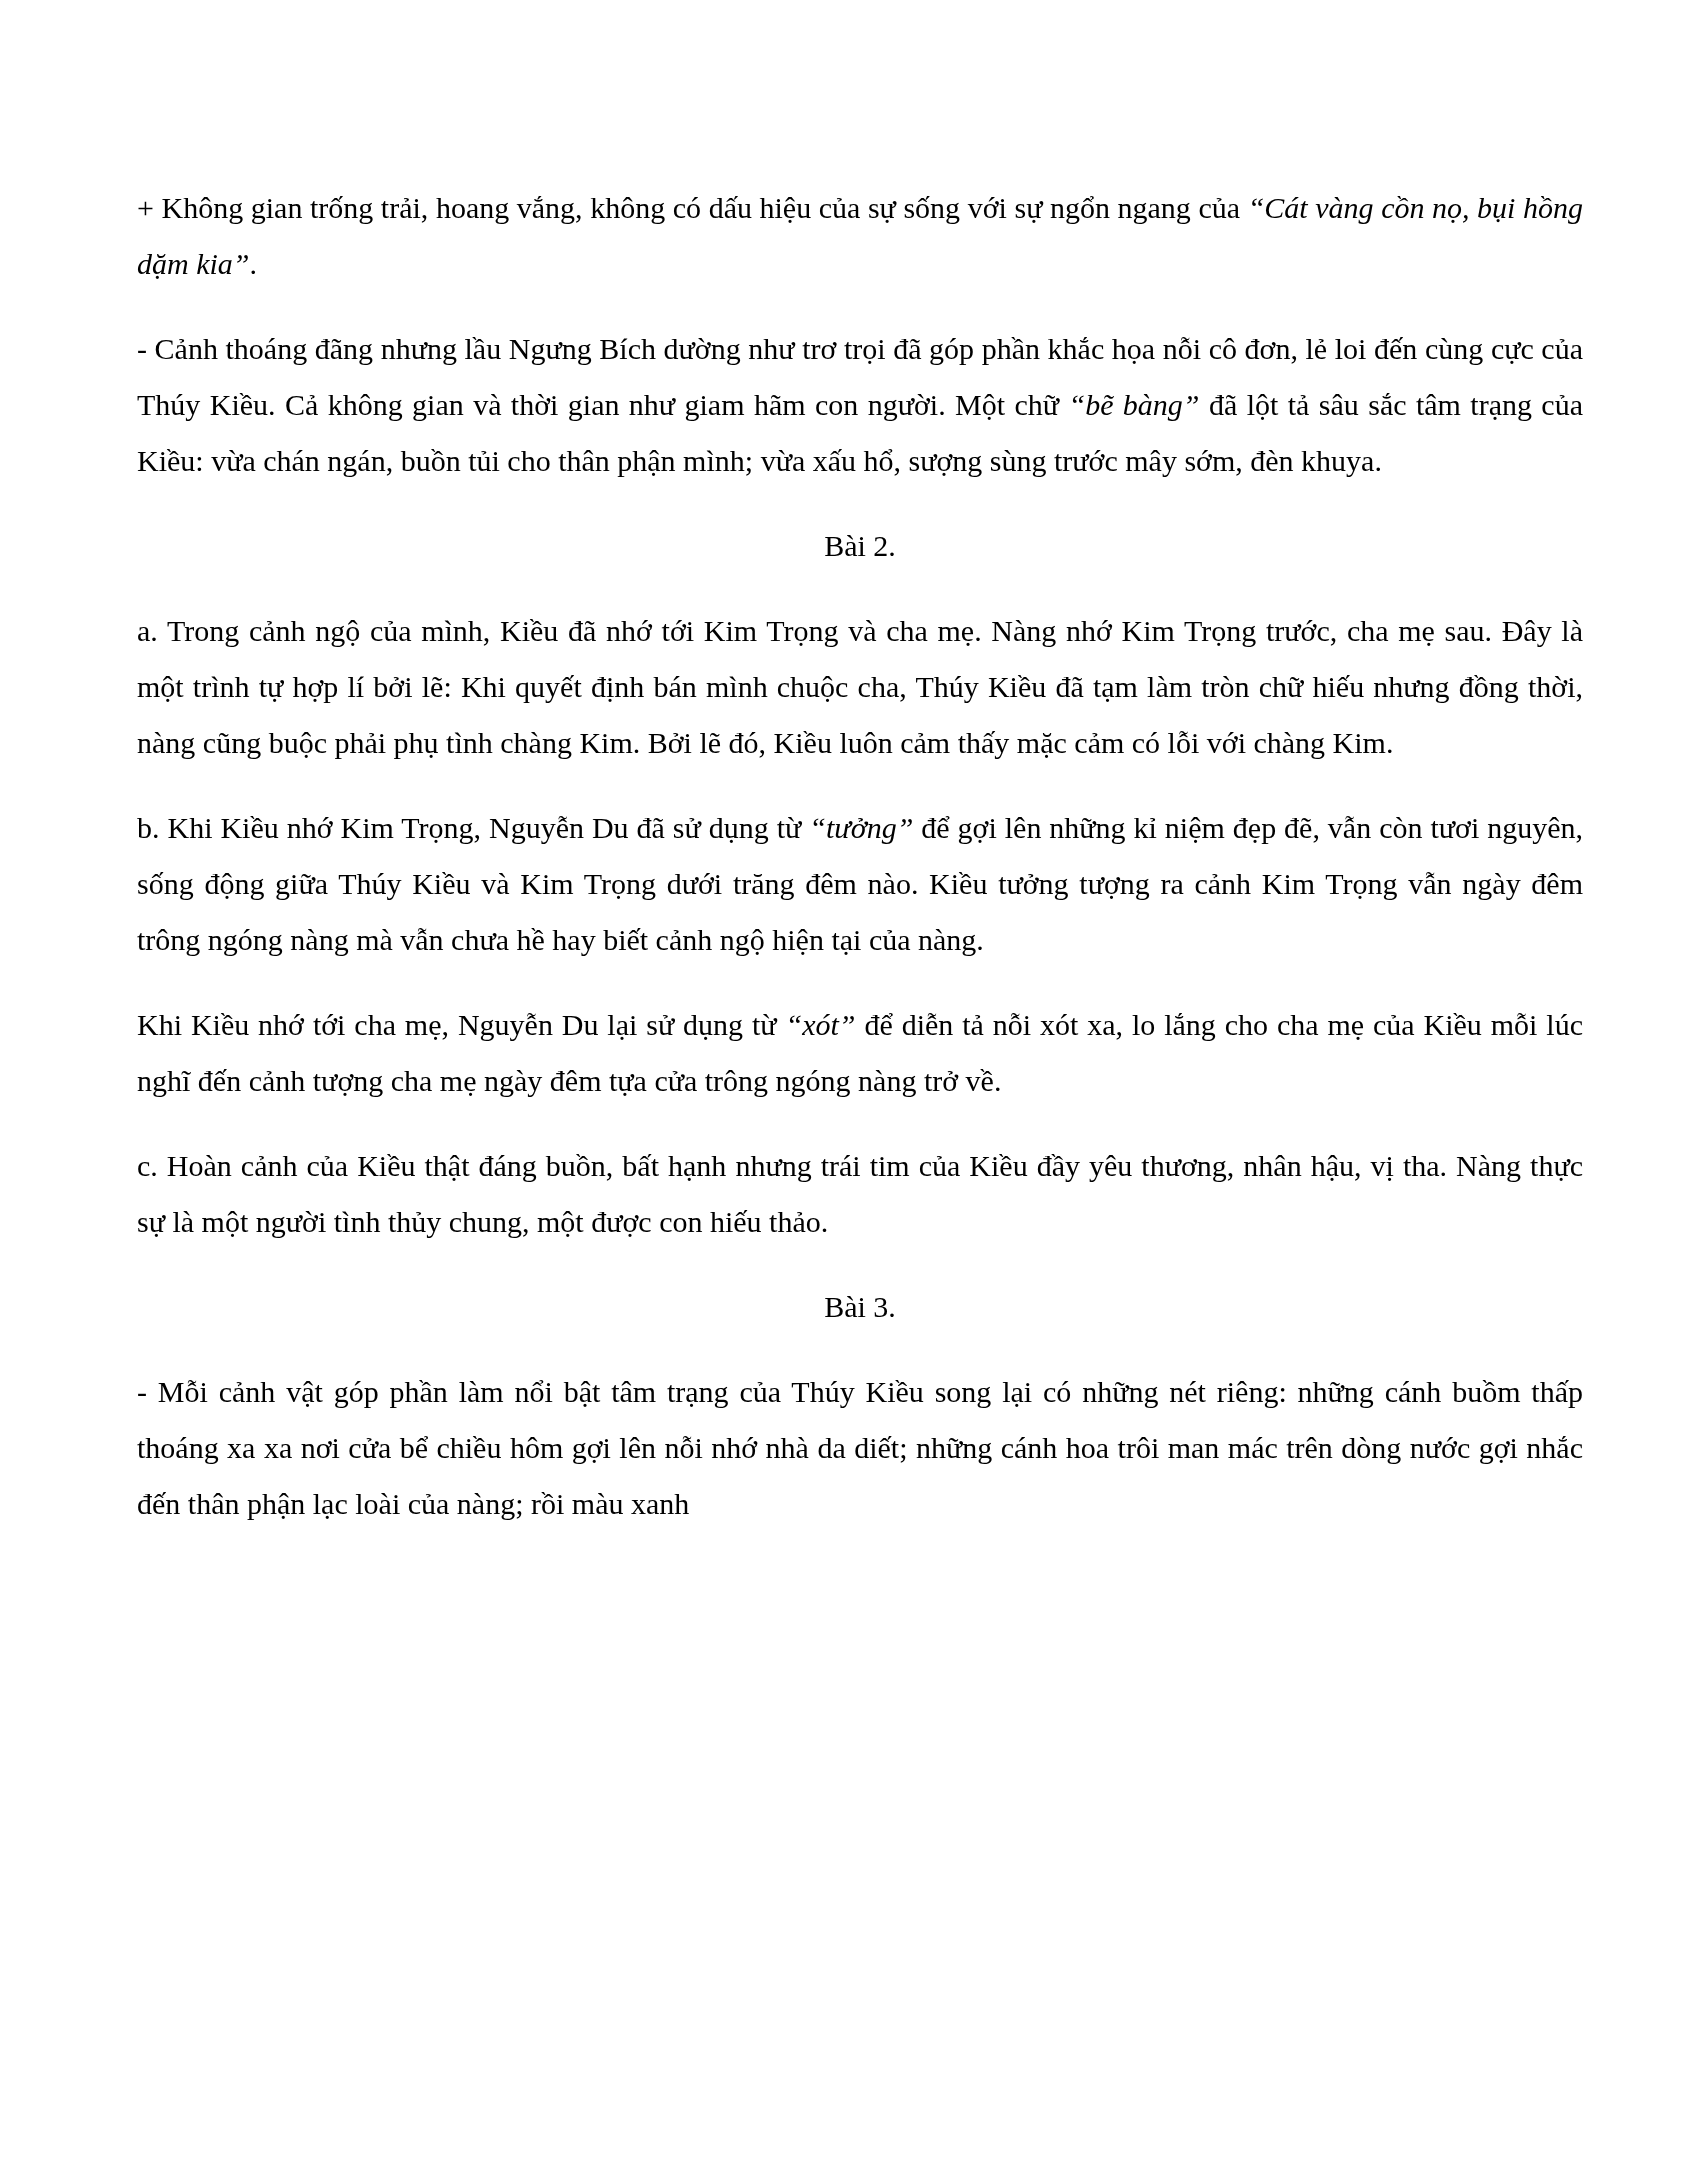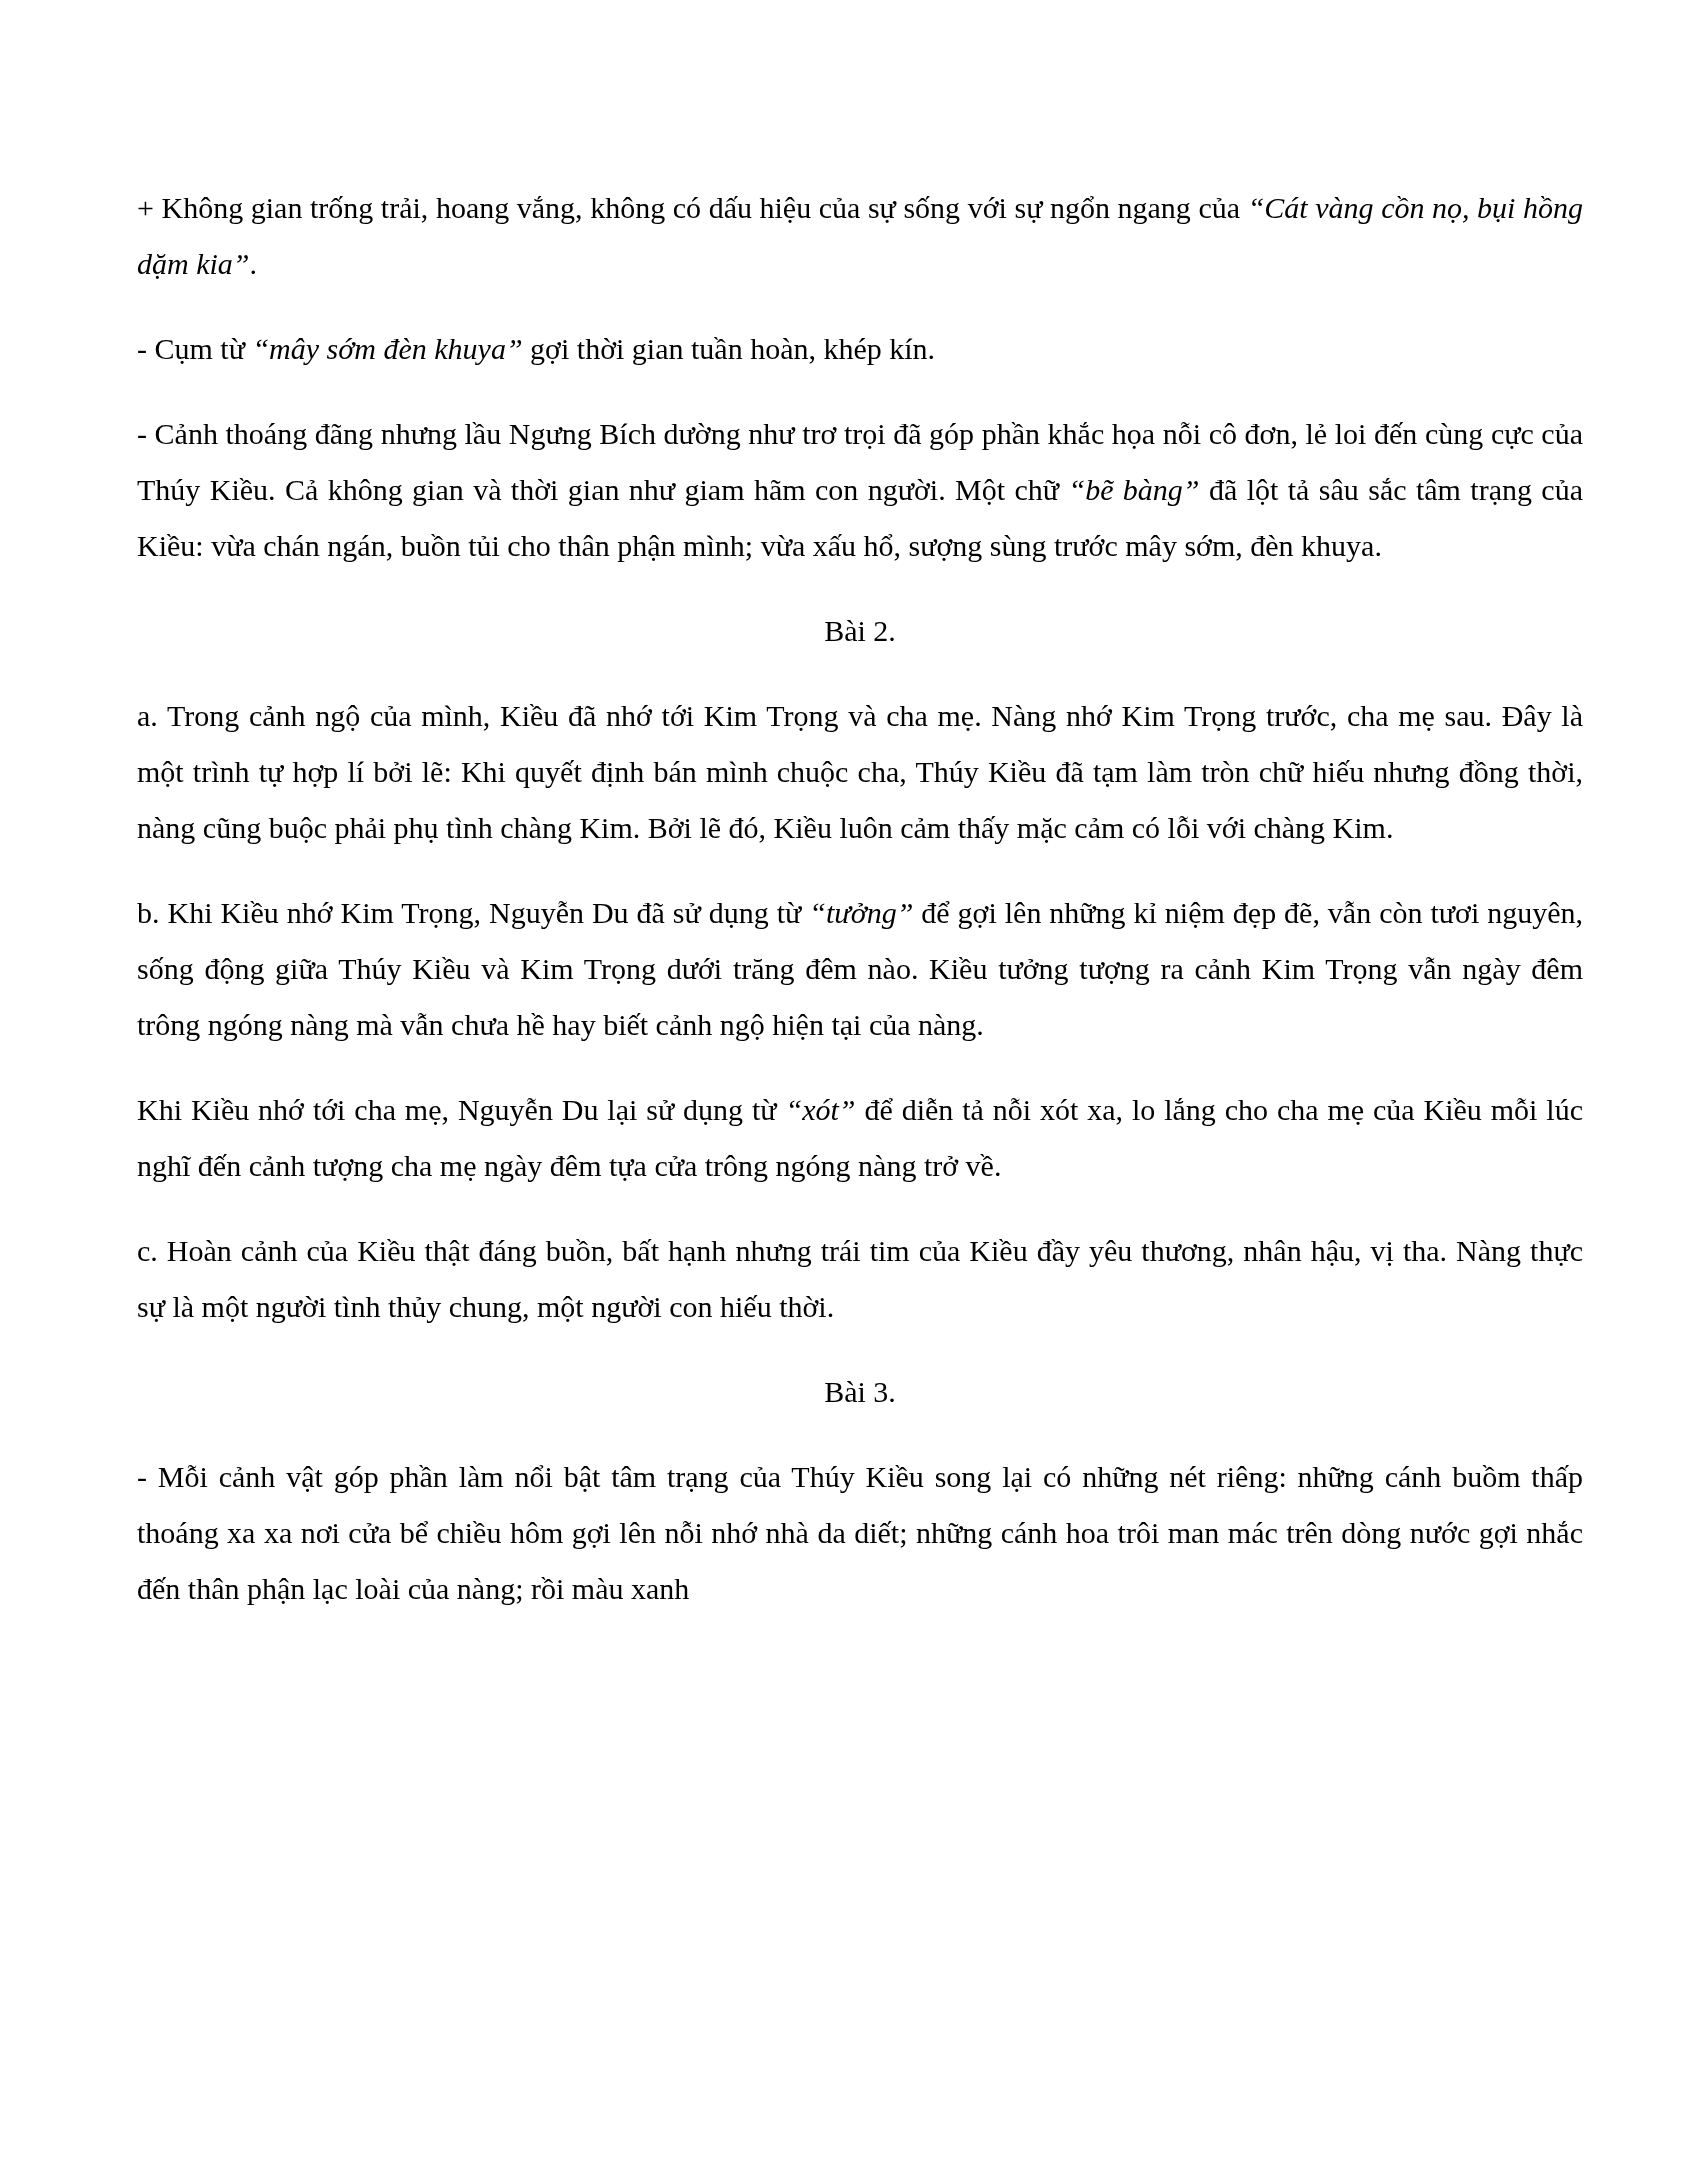--- a/index.html
+++ b/index.html
@@ -39,23 +39,22 @@
     text-align: center;
   }
   .italic { font-style: italic; }
   .roman  { font-style: normal; }
 </style>
 </head>
 <body>
 
 <main class="page">
     <p class="para"><span class="roman">+ Không gian trống trải, hoang vắng, không có dấu hiệu của sự sống với sự ngổn ngang của </span><span class="italic">“Cát vàng cồn nọ, bụi hồng dặm kia”</span><span class="roman">.</span></p>
-    <p class="para"><span class="roman">- Cụm từ </span><span class="italic">“mây sớm đèn khuya”</span><span class="roman"> gợi thời gian tuần hoàn, khép kín.</span></p>
     <p class="para"><span class="roman">- Cảnh thoáng đãng nhưng lầu Ngưng Bích dường như trơ trọi đã góp phần khắc họa nỗi cô đơn, lẻ loi đến cùng cực của Thúy Kiều. Cả không gian và thời gian như giam hãm con người. Một chữ </span><span class="italic">“bẽ bàng”</span><span class="roman"> đã lột tả sâu sắc tâm trạng của Kiều: vừa chán ngán, buồn tủi cho thân phận mình; vừa xấu hổ, sượng sùng trước mây sớm, đèn khuya.</span></p>
     <h2 class="heading"><span class="roman">Bài 2.</span></h2>
     <p class="para"><span class="roman">a. Trong cảnh ngộ của mình, Kiều đã nhớ tới Kim Trọng và cha mẹ. Nàng nhớ Kim Trọng trước, cha mẹ sau. Đây là một trình tự hợp lí bởi lẽ: Khi quyết định bán mình chuộc cha, Thúy Kiều đã tạm làm tròn chữ hiếu nhưng đồng thời, nàng cũng buộc phải phụ tình chàng Kim. Bởi lẽ đó, Kiều luôn cảm thấy mặc cảm có lỗi với chàng Kim.</span></p>
     <p class="para"><span class="roman">b. Khi Kiều nhớ Kim Trọng, Nguyễn Du đã sử dụng từ </span><span class="italic">“tưởng”</span><span class="roman"> để gợi lên những kỉ niệm đẹp đẽ, vẫn còn tươi nguyên, sống động giữa Thúy Kiều và Kim Trọng dưới trăng đêm nào. Kiều tưởng tượng ra cảnh Kim Trọng vẫn ngày đêm trông ngóng nàng mà vẫn chưa hề hay biết cảnh ngộ hiện tại của nàng.</span></p>
     <p class="para"><span class="roman">Khi Kiều nhớ tới cha mẹ, Nguyễn Du lại sử dụng từ </span><span class="italic">“xót”</span><span class="roman"> để diễn tả nỗi xót xa, lo lắng cho cha mẹ của Kiều mỗi lúc nghĩ đến cảnh tượng cha mẹ ngày đêm tựa cửa trông ngóng nàng trở về.</span></p>
-    <p class="para"><span class="roman">c. Hoàn cảnh của Kiều thật đáng buồn, bất hạnh nhưng trái tim của Kiều đầy yêu thương, nhân hậu, vị tha. Nàng thực sự là một người tình thủy chung, một người con hiếu thời.</span></p>
+    <p class="para"><span class="roman">c. Hoàn cảnh của Kiều thật đáng buồn, bất hạnh nhưng trái tim của Kiều đầy yêu thương, nhân hậu, vị tha. Nàng thực sự là một người tình thủy chung, một được con hiếu thảo.</span></p>
     <h2 class="heading"><span class="roman">Bài 3.</span></h2>
     <p class="para"><span class="roman">- Mỗi cảnh vật góp phần làm nổi bật tâm trạng của Thúy Kiều song lại có những nét riêng: những cánh buồm thấp thoáng xa xa nơi cửa bể chiều hôm gợi lên nỗi nhớ nhà da diết; những cánh hoa trôi man mác trên dòng nước gợi nhắc đến thân phận lạc loài của nàng; rồi màu xanh</span></p>
   </main>
 
 
 </body></html>

